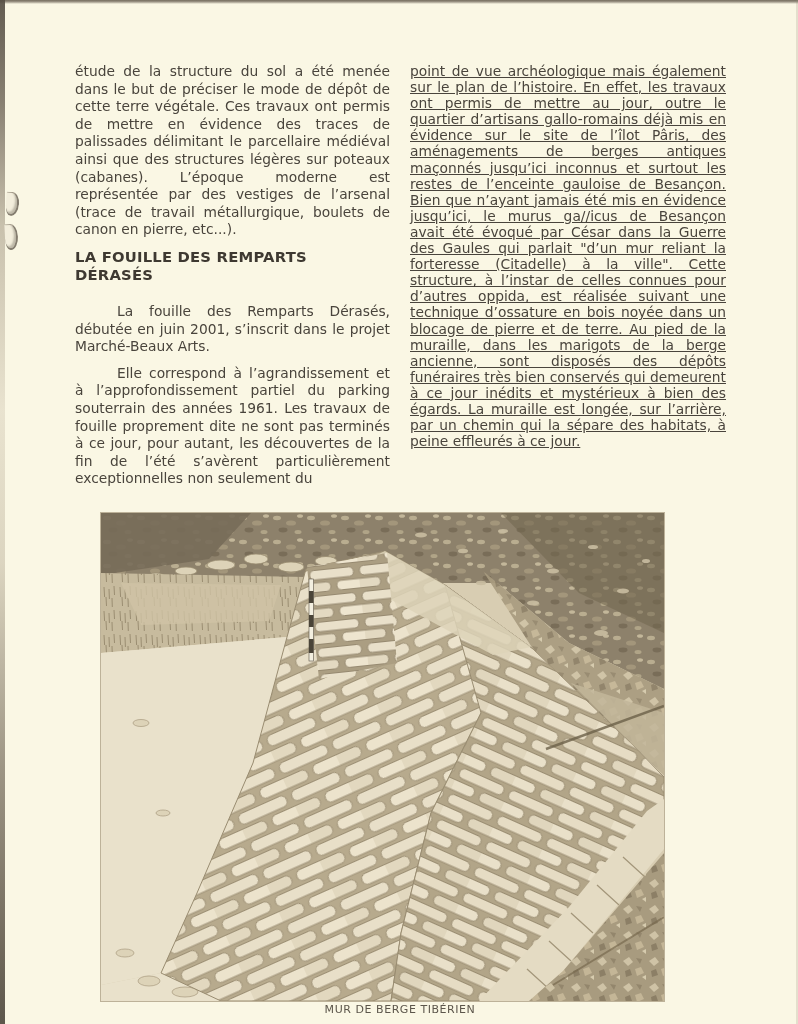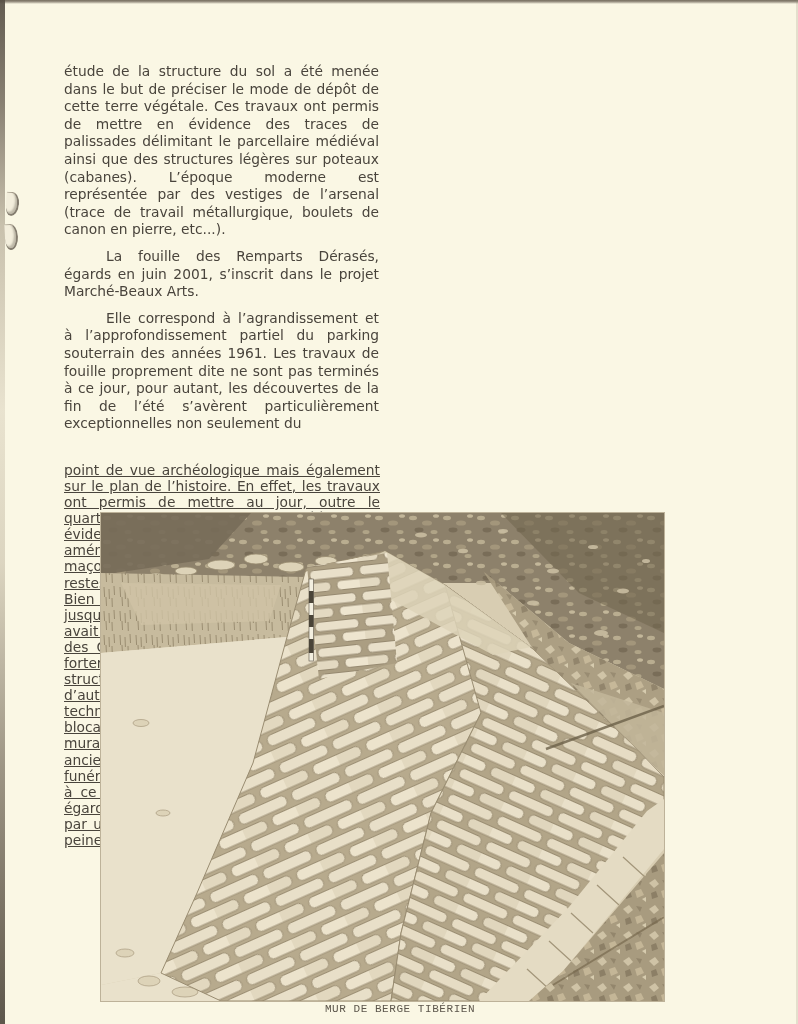--- a/index.html
+++ b/index.html
@@ -29,59 +29,60 @@
     position:absolute;width:11px;height:21px;
     border:2px solid #847d6f;border-left:none;border-top:1px solid #a59d8c;
     border-radius:0 60% 60% 40%/0 50% 55% 45%;
     background:#f3eedc;
     box-shadow:inset -2px -2px 2px rgba(90,84,70,.35);
   }
   .staple-1{left:6px;top:192px;transform:rotate(4deg);}
   .staple-2{left:5px;top:224px;transform:rotate(-3deg);height:23px;}
   
   .columns{
-    position:absolute;left:64px;top:63px;width:651px;
-    display:flex;gap:20px;flex-direction:column;
+    position:absolute;left:75px;top:63px;width:651px;
+    display:flex;gap:20px;
   }
   .col{text-align:justify;text-justify:inter-word;}
   .col-left{width:315px;font-size:13.8px;line-height:17.6px;}
   .col-right{width:316px;font-size:13.8px;line-height:16.1px;text-decoration:underline;}
   .col p{margin:0 0 9px 0;}
   .col p.indent{text-indent:42px;}
   .col h2{
     font-size:14.8px;line-height:18px;margin:9px 0 19px 0;
     font-weight:bold;color:#3e3931;letter-spacing:.2px;text-align:left;
   }
   
   figure.photo{
     position:absolute;left:100px;top:512px;width:563px;height:488px;margin:0;
     border:1px solid rgba(140,130,105,.35);box-sizing:content-box;
     background:#d8cdb2;
   }
   figure.photo svg{display:block;}
   .caption{
     position:absolute;left:118px;top:1003px;width:564px;
-    text-align:center;font-size:11px;letter-spacing:.55px;color:#5c564b;font-family:Liberation Mono, monospace;
+    text-align:center;font-size:11px;letter-spacing:.55px;color:#5c564b;
   }
 </style>
 </head>
 <body>
 
 <div id="page">
 
   <div class="edge-top"></div>
   <div class="edge-left"></div>
   <div class="edge-right"></div>
   <div class="staple staple-1"></div>
   <div class="staple staple-2"></div>
 
   <div class="columns">
     <div class="col col-left">
       <p>étude de la structure du sol a été menée dans le but de préciser le mode de dépôt de cette terre végétale. Ces travaux ont permis de mettre en évidence des traces de palissades délimitant le parcellaire médiéval ainsi que des structures légères sur poteaux (cabanes). L’époque moderne est représentée par des vestiges de l’arsenal (trace de travail métallurgique, boulets de canon en pierre, etc...).</p>
-      <p class="indent">La fouille des Remparts Dérasés, égards en juin 2001, s’inscrit dans le projet Marché-Beaux Arts.</p>
+      <h2>LA FOUILLE DES REMPARTS DÉRASÉS</h2>
+      <p class="indent">La fouille des Remparts Dérasés, débutée en juin 2001, s’inscrit dans le projet Marché-Beaux Arts.</p>
       <p class="indent">Elle correspond à l’agrandissement et à l’approfondissement partiel du parking souterrain des années 1961. Les travaux de fouille proprement dite ne sont pas terminés à ce jour, pour autant, les découvertes de la fin de l’été s’avèrent particulièrement exceptionnelles non seulement du</p>
     </div>
     <div class="col col-right">
       <p>point de vue archéologique mais également sur le plan de l’histoire. En effet, les travaux ont permis de mettre au jour, outre le quartier d’artisans gallo-romains déjà mis en évidence sur le site de l’îlot Pâris, des aménagements de berges antiques maçonnés jusqu’ici inconnus et surtout les restes de l’enceinte gauloise de Besançon. Bien que n’ayant jamais été mis en évidence jusqu’ici, le murus ga//icus de Besançon avait été évoqué par César dans la Guerre des Gaules qui parlait "d’un mur reliant la forteresse (Citadelle) à la ville". Cette structure, à l’instar de celles connues pour d’autres oppida, est réalisée suivant une technique d’ossature en bois noyée dans un blocage de pierre et de terre. Au pied de la muraille, dans les marigots de la berge ancienne, sont disposés des dépôts funéraires très bien conservés qui demeurent à ce jour inédits et mystérieux à bien des égards. La muraille est longée, sur l’arrière, par un chemin qui la sépare des habitats, à peine effleurés à ce jour.</p>
     </div>
   </div>
 
   <figure class="photo">
     <svg width="563" height="488" viewBox="0 0 563 488">
       <defs>

